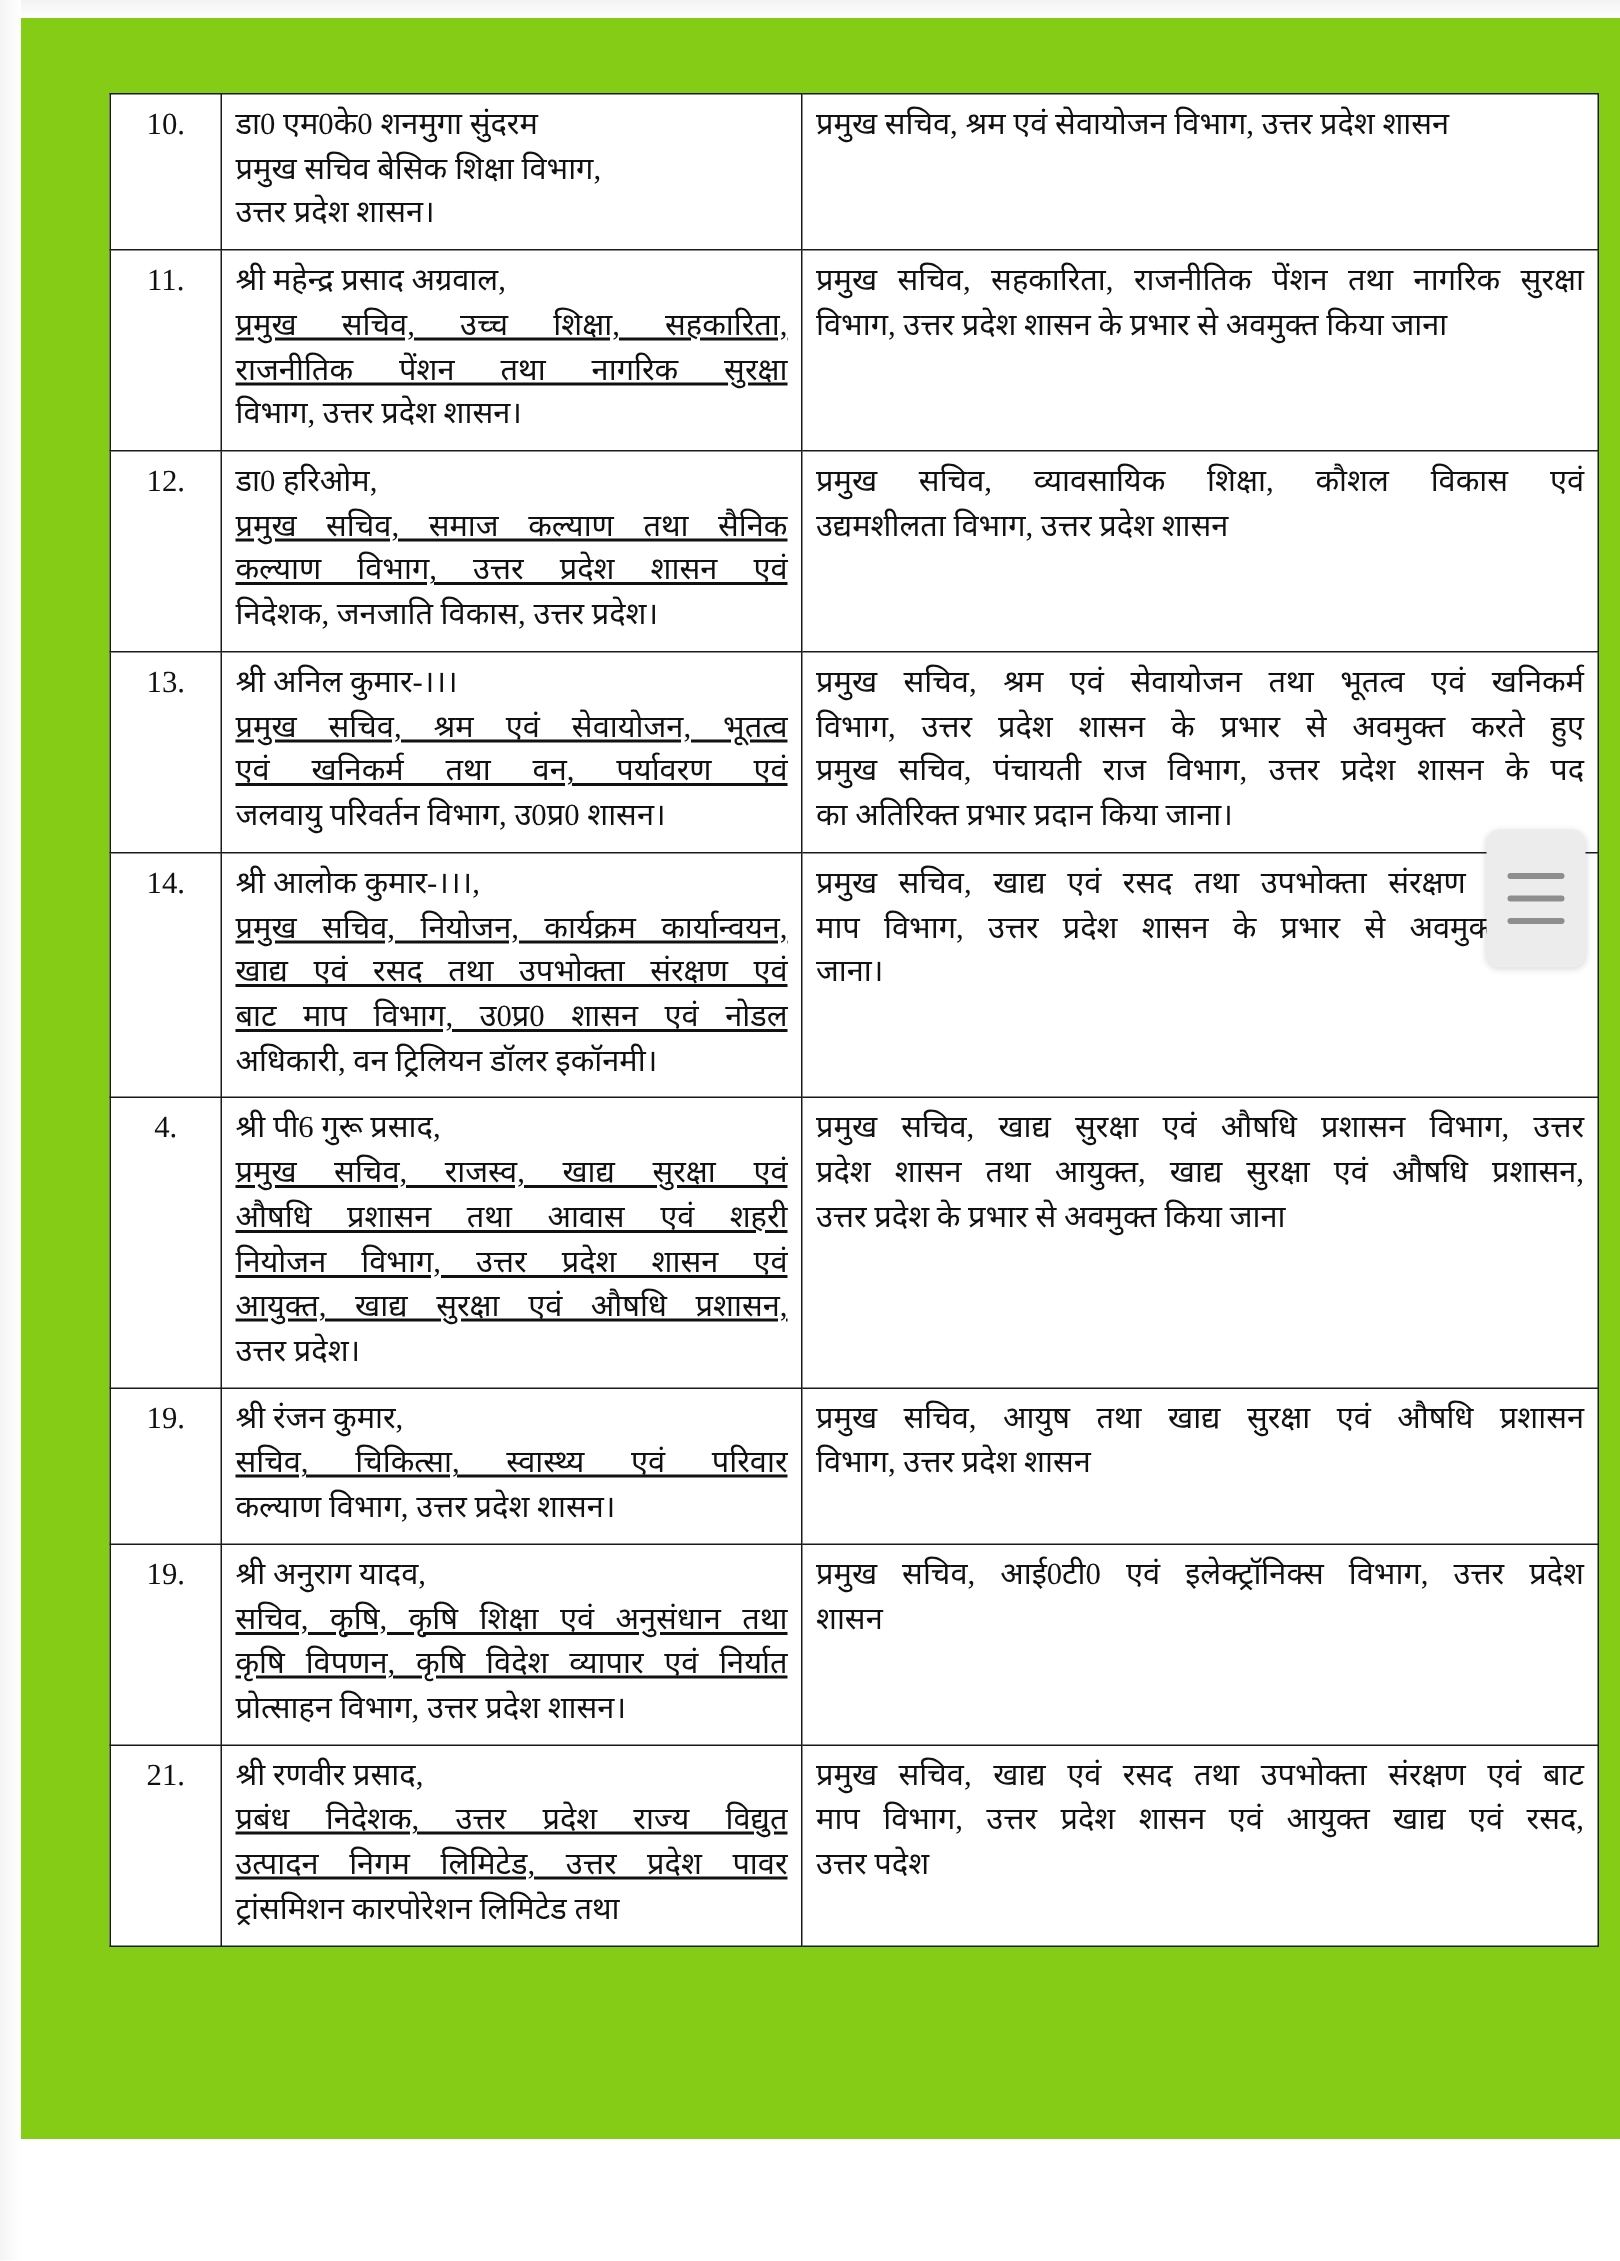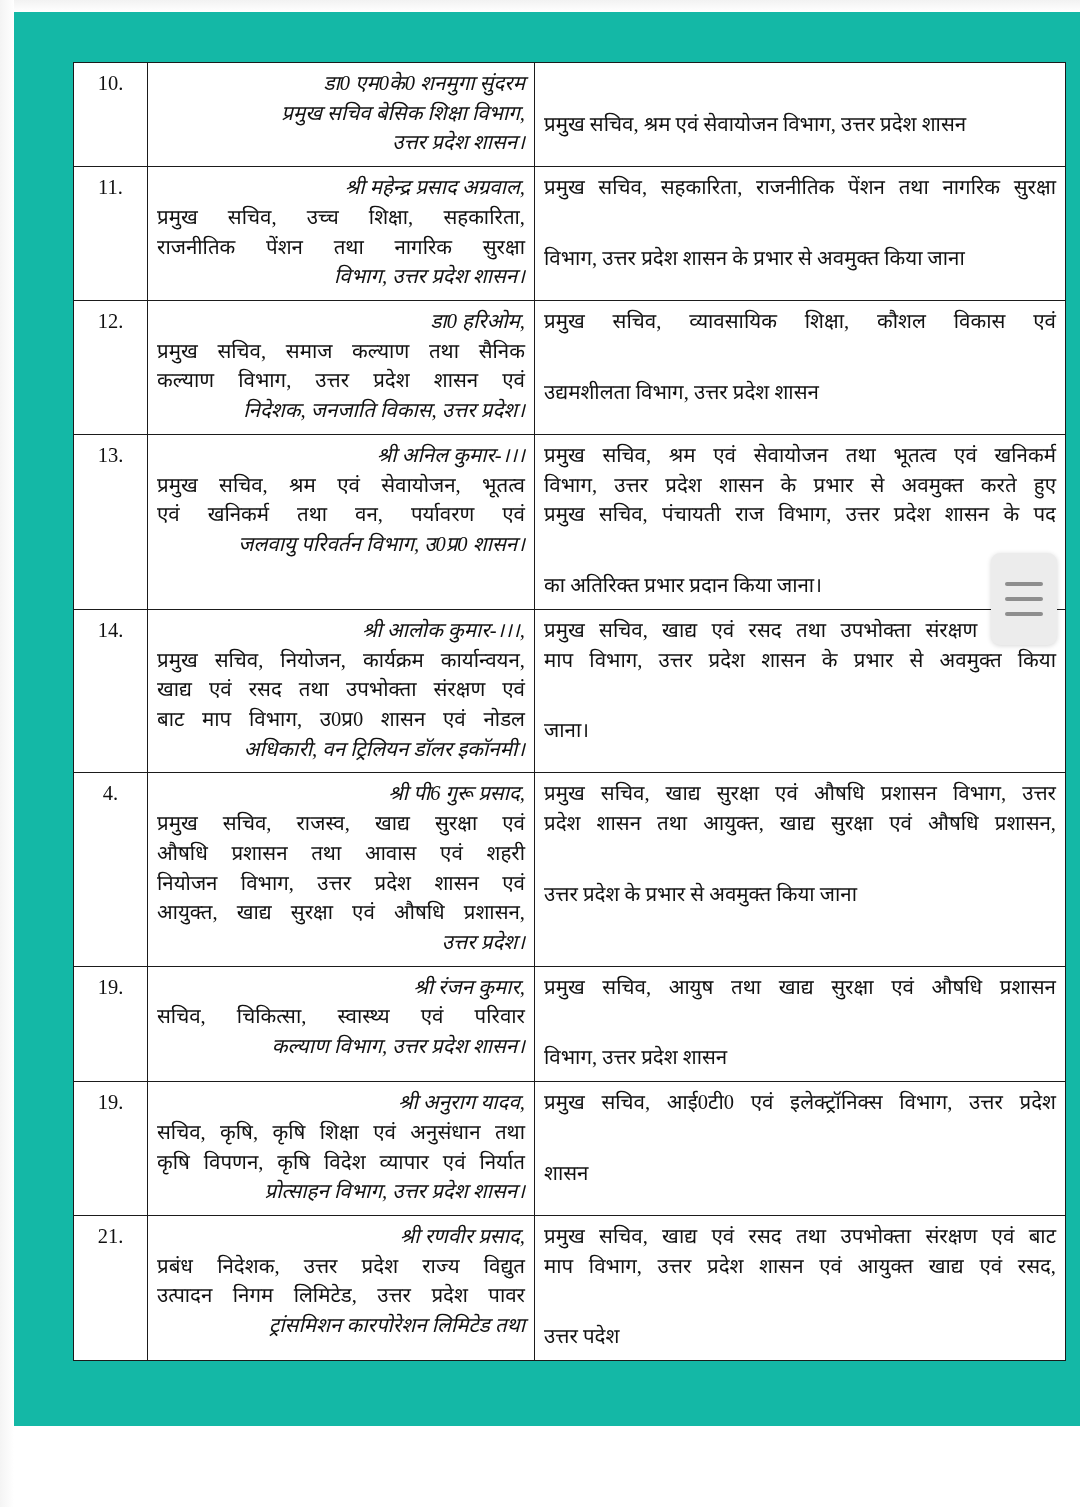--- a/index.html
+++ b/index.html
@@ -15,21 +15,21 @@
     position: relative;
     overflow: hidden;
   }
 
   #page {
     position: absolute;
     left: 0;
     top: 0;
     width: 1080px;
     height: 1426px;
-    background: #14b8a6;
+    background: #84cc16;
   }
 
   
   .scan-edge-top {
     position: absolute;
     left: 0; top: 0;
     width: 1080px; height: 12px;
     background: linear-gradient(#f2f2f2, #ffffff);
     pointer-events: none;
   }
@@ -83,42 +83,41 @@
     vertical-align: middle;
   }
 
   .line {
     display: block;
     white-space: pre-wrap;
   }
   .line.justify {
     text-align: justify;
     text-align-last: justify;
+    text-decoration: underline;
   }
   .line.plain {
-    text-align: right;
-    font-style: italic;
+    text-align: left;
   }
 
   
   .posting-para {
     display: block;
     text-align: justify;
     text-justify: inter-word;
   }
   .posting-para .jline {
     display: block;
     white-space: pre-wrap;
     text-align: justify;
     text-align-last: justify;
   }
   .posting-para .jline.last {
     text-align: right;
     text-align-last: left;
-    margin-top: 41px;
   }
 
   
   #floating-menu {
     position: absolute;
     left: 991px;
     top: 553px;
     width: 66px;
     height: 92px;
     background: #ececec;

